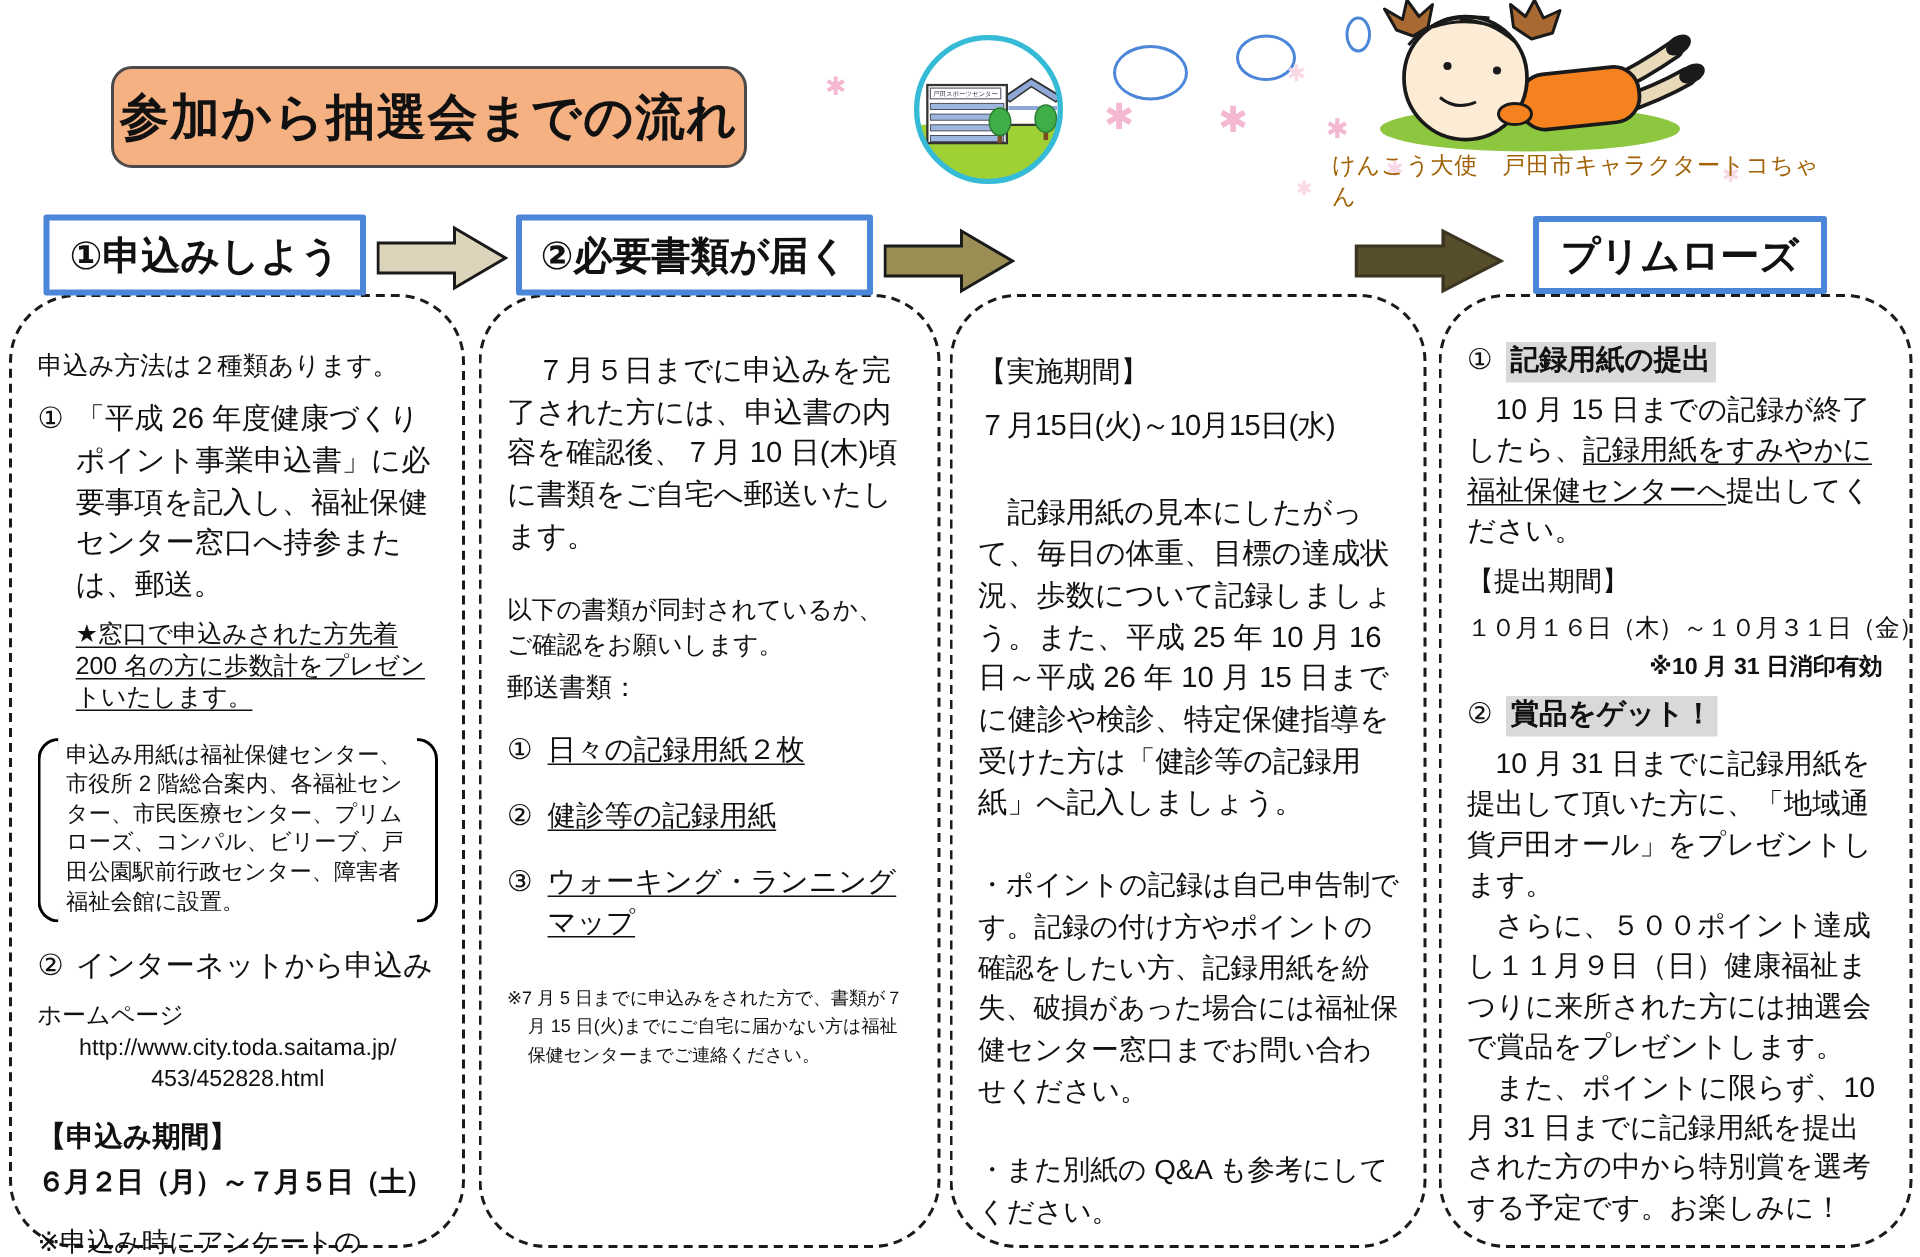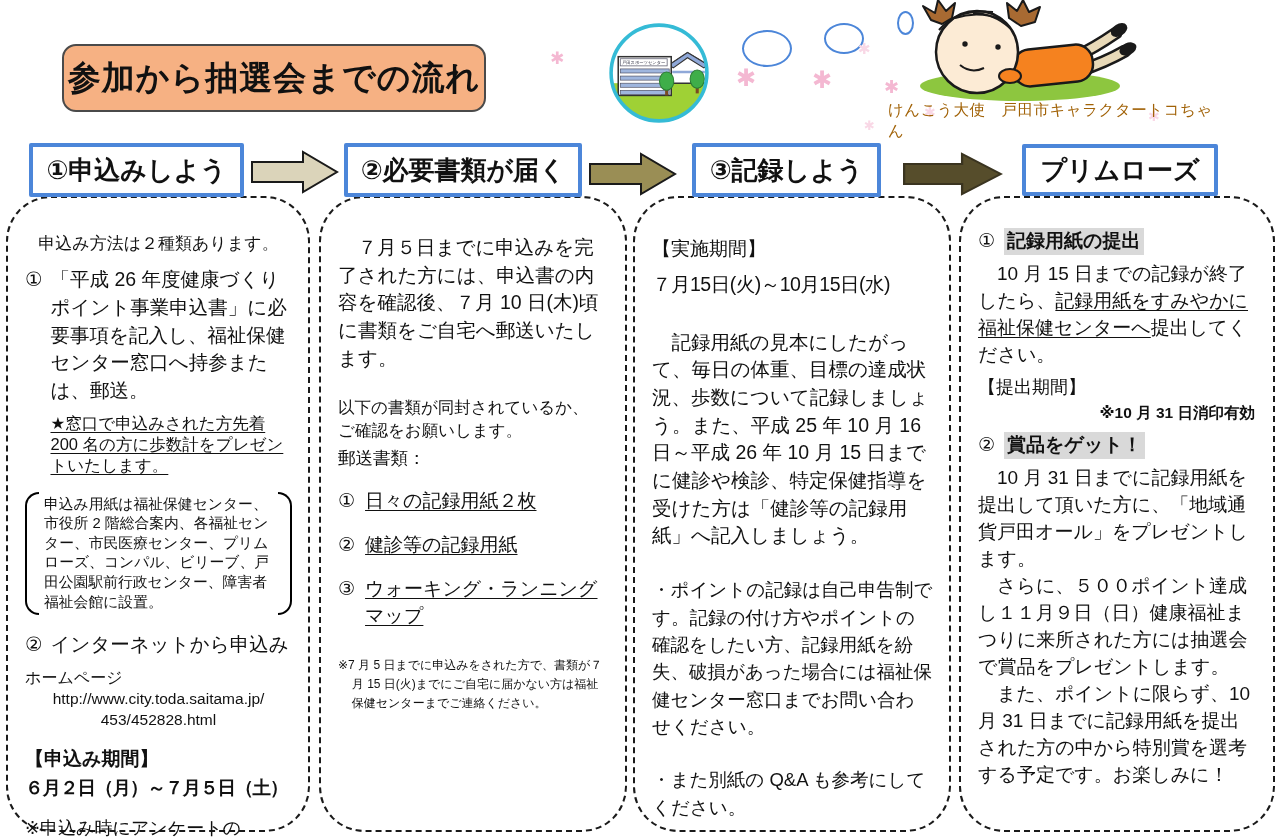--- a/index.html
+++ b/index.html
@@ -1,20 +1,20 @@
 <!DOCTYPE html>
 <html><head>
 <meta charset="utf-8">
 <style>
   html,body{margin:0;padding:0;background:#fff;}
   .canvas{position:relative;width:1280px;height:838px;background:#fff;overflow:hidden;
           font-family:"Liberation Sans","DejaVu Sans",sans-serif;color:#111;}
 
   
-  .title-box{position:absolute;left:62px;top:44px;width:420px;height:64px;
+  .title-box{position:absolute;left:74px;top:44px;width:420px;height:64px;
     background:#F6B183;border:2px solid #4a4a4a;border-radius:14px;
     display:flex;align-items:center;justify-content:center;
     font-size:33px;font-weight:600;letter-spacing:1px;}
 
   
   .circle-illo{position:absolute;left:606px;top:20px;width:106px;height:106px;}
   .bubble{position:absolute;border:2px solid #4C86D9;border-radius:50%;background:#fff;}
   .b1{left:742px;top:30px;width:46px;height:33px;}
   .b2{left:824px;top:23px;width:36px;height:27px;}
   .b3{left:897px;top:11px;width:13px;height:20px;}
@@ -46,21 +46,21 @@
   .c3{left:633px;width:318px;}
   .c4{left:959px;width:316px;padding-top:26px;}
 
   .ul{text-decoration:underline;text-underline-offset:3px;}
   .bold{font-weight:normal;}
   .hl{background:#D9D9D9;font-weight:bold;padding:0 3px;}
   .hang{padding-left:1.15em;text-indent:-1.15em;}
   .prewrap{white-space:pre-line;}
 
   
-  .c1 .intro{font-size:17px;margin:4px 0 10px;text-align:center;}
+  .c1 .intro{font-size:17px;margin:4px 0 10px;}
   .numrow{display:flex;gap:8px;}
   .numrow .num{flex:0 0 auto;}
   .c1 .item1-note{font-size:16.5px;line-height:1.28;margin-top:8px;}
   .paren-wrap{display:flex;align-items:stretch;margin:16px 0 6px;}
   .paren{width:12px;flex:0 0 auto;}
   .paren-l{border:2.5px solid #000;border-right:none;border-radius:22px 0 0 22px;margin-right:5px;}
   .paren-r{border:2.5px solid #000;border-left:none;border-radius:0 22px 22px 0;margin-left:5px;}
   .locations{font-size:14.8px;line-height:1.32;padding:3px 0;}
   .c1 .item2{font-size:19.5px;margin-top:16px;display:flex;gap:8px;}
   .c1 .homepage{font-size:16px;margin-top:8px;}
@@ -162,23 +162,20 @@
   </svg>
 
   <div class="mascot-caption">けんこう大使　戸田市キャラクタートコちゃん</div>
 
   <div class="step s1">
       <span>①申込みしよう</span>
     </div>
   <div class="step s2">
       <span>②必要書類が届く</span>
     </div>
-  <div class="step s3">
-      <span>③記録しよう</span>
-    </div>
   <div class="step s4">
       <span>プリムローズ</span>
     </div>
 
   <svg class="arrow a1" width="88" height="46" viewBox="0 0 88 46">
     <polygon points="1,13 52,13 52,3 86,23 52,43 52,33 1,33" stroke="#1a1a1a" stroke-width="2" fill="#DBD4BA"></polygon>
   </svg>
   <svg class="arrow a2" width="88" height="46" viewBox="0 0 88 46">
     <polygon points="1,13 52,13 52,3 86,23 52,43 52,33 1,33" stroke="#1a1a1a" stroke-width="2" fill="#9A8E55"></polygon>
   </svg>
@@ -245,20 +242,21 @@
 
   <div class="col c4">
     <div class="h4row">
       <span>①</span>
       <span class="hl">記録用紙の提出</span>
     </div>
     <div>
       <span>　10 月 15 日までの記録が終了したら、</span><span class="ul">記録用紙をすみやかに福祉保健センターへ</span><span>提出してください。</span>
     </div>
     <div class="submit-label">【提出期間】</div>
+    <div class="submit-value">１０月１６日（木）～１０月３１日（金）</div>
     <div class="submit-note">※10 月 31 日消印有効</div>
     <div class="h4row">
       <span>②</span>
       <span class="hl">賞品をゲット！</span>
     </div>
     <div>
       <span>　10 月 31 日までに記録用紙を提出して頂いた方に、</span><span class="bold">「地域通貨戸田オール」</span><span>をプレゼントします。</span>
     </div>
     <div>　さらに、５００ポイント達成し１１月９日（日）健康福祉まつりに来所された方には抽選会で賞品をプレゼントします。</div>
     <div>　また、ポイントに限らず、10 月 31 日までに記録用紙を提出された方の中から特別賞を選考する予定です。お楽しみに！</div>

